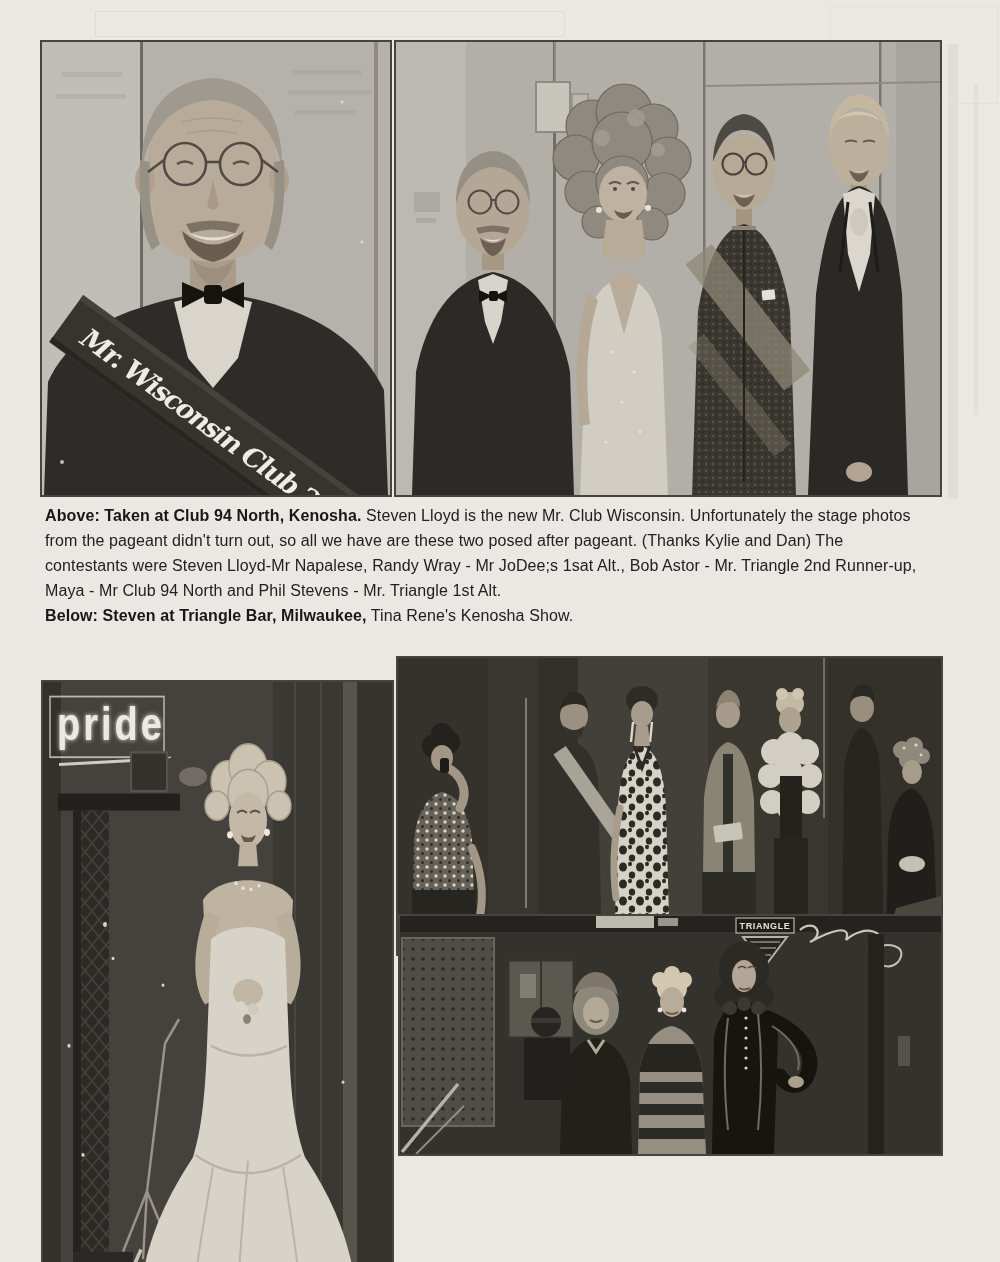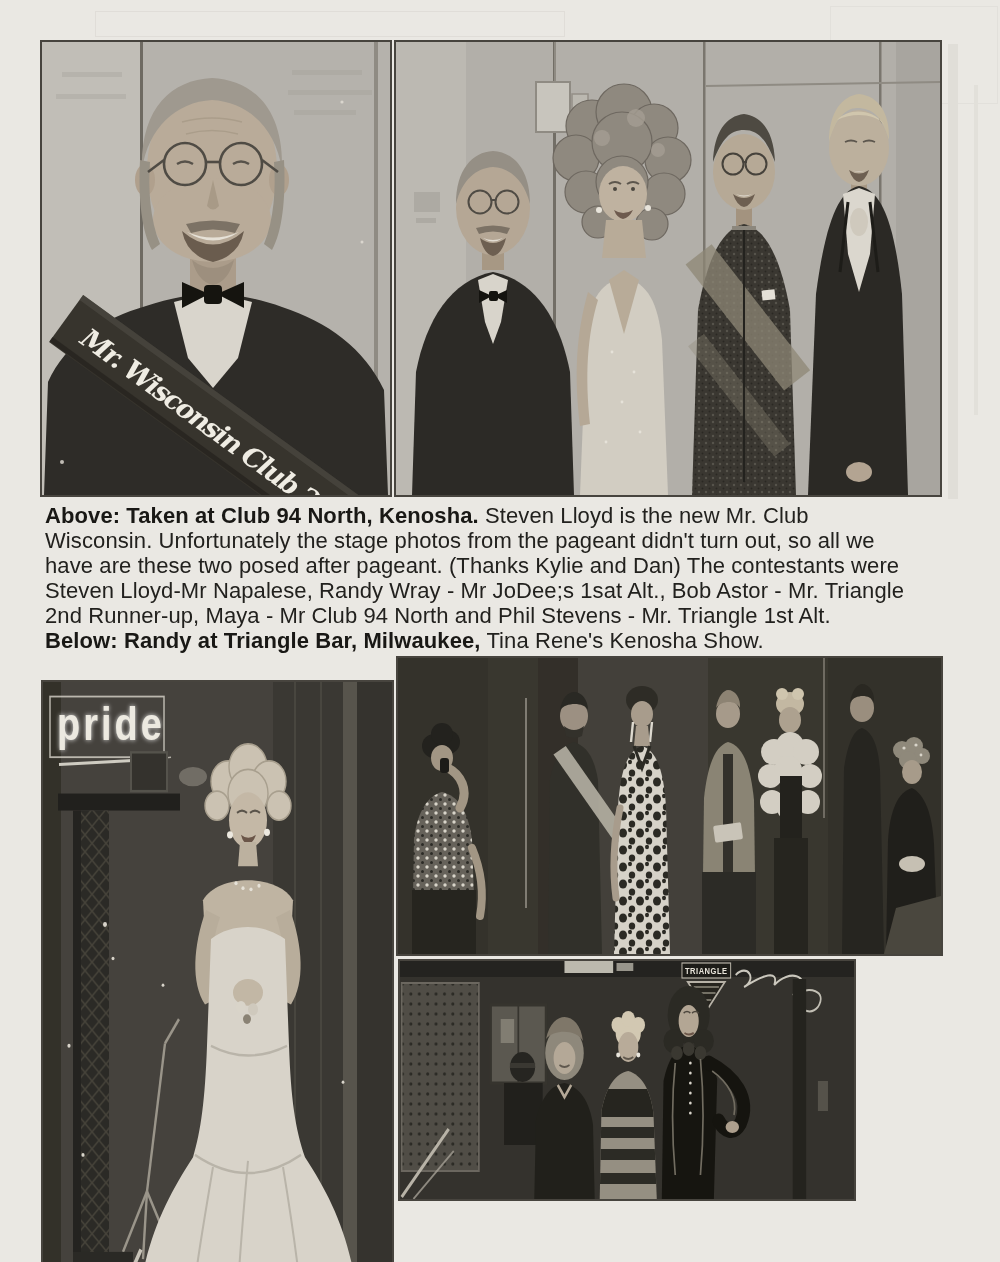--- a/index.html
+++ b/index.html
@@ -8,21 +8,21 @@
     background:#eae8e3;overflow:hidden;
     font-family:"Liberation Sans", sans-serif;
   }
   .photo{
     position:absolute;box-sizing:border-box;
     border:2px solid #47443e;background:#b5b2ac;overflow:hidden;
   }
   .photo svg{display:block;width:100%;height:100%;}
   .caption{
     position:absolute;left:45px;top:503px;width:875px;
-    font-size:22px;line-height:25px;color:#22211e;letter-spacing:0.1px;
+    font-size:16px;line-height:25px;color:#22211e;letter-spacing:0.1px;
   }
   .caption p{margin:0;}
   .caption strong{font-weight:700;color:#191815;}
   .ghost{position:absolute;opacity:0.45;border:1px solid #d4d1ca;}
   .smudge{position:absolute;}
 </style>
 </head>
 <body>
 
 <div class="page">
@@ -227,21 +227,21 @@
             <path d="M467,100 Q473,97 479,100"></path>
         </g>
         <path d="M453,128 Q463,135 473,128 Q469,139 463,140 Q457,139 453,128 Z" fill="#6d5f51"></path>
         <path d="M456,128 Q463,132 470,128 Q463,131 456,128 Z" fill="#e3ded4"></path>
       </g>
     </svg>
   </div>
 
   <div class="caption">
     <p><strong>Above: Taken at Club 94 North, Kenosha.</strong><span> Steven Lloyd is the new Mr. Club Wisconsin. Unfortunately the stage photos from the pageant didn't turn out, so all we have are these two posed after pageant. (Thanks Kylie and Dan) The contestants were Steven Lloyd-Mr Napalese, Randy Wray - Mr JoDee;s 1sat Alt., Bob Astor - Mr. Triangle 2nd Runner-up, Maya - Mr Club 94 North and Phil Stevens - Mr. Triangle 1st Alt.</span></p>
-    <p><strong>Below: Randy at Triangle Bar, Milwaukee,</strong><span> Tina Rene's Kenosha Show.</span></p>
+    <p><strong>Below: Steven at Triangle Bar, Milwaukee,</strong><span> Tina Rene's Kenosha Show.</span></p>
   </div>
 
   <div class="photo" style="left:41px;top:680px;width:353px;height:660px;">
     <svg viewBox="0 0 349 541" preserveAspectRatio="none">
       <defs>
         <pattern id="lattice" width="14" height="14" patternUnits="userSpaceOnUse">
           <rect width="14" height="14" fill="#2b2a26"></rect>
           <path d="M0,0 L14,14 M14,0 L0,14" stroke="#454239" stroke-width="1.4"></path>
         </pattern>
         <filter id="glow3">
@@ -441,21 +441,21 @@
             <circle cx="523" cy="97" r="1.4"></circle>
           </g>
         <ellipse cx="514" cy="114" rx="10" ry="12" fill="#a79b8a"></ellipse>
         <path d="M488,296 L490,182 C492,152 500,134 514,130 C526,136 534,154 536,186 L540,296 Z" fill="#201f1b"></path>
         <ellipse cx="514" cy="206" rx="13" ry="8" fill="#c6c0b3"></ellipse>
         <path d="M498,250 L543,238 L543,296 L486,296 Z" fill="#4a473e"></path>
       </g>
     </svg>
   </div>
 
-  <div class="photo" style="left:398px;top:959px;width:458px;height:242px;">
+  <div class="photo" style="left:398px;top:914px;width:545px;height:242px;">
     <svg viewBox="0 0 541 238" preserveAspectRatio="none">
       <defs>
         <pattern id="pegs" width="10" height="10" patternUnits="userSpaceOnUse">
           <rect width="10" height="10" fill="#504d46"></rect>
           <circle cx="3" cy="3" r="1.8" fill="#2b2a25"></circle>
         </pattern>
         <clipPath id="f2body">
             <path d="M238,238 L240,150 C246,124 258,112 272,110 C288,114 298,128 302,152 L306,238 Z"></path>
           </clipPath>
       </defs>

